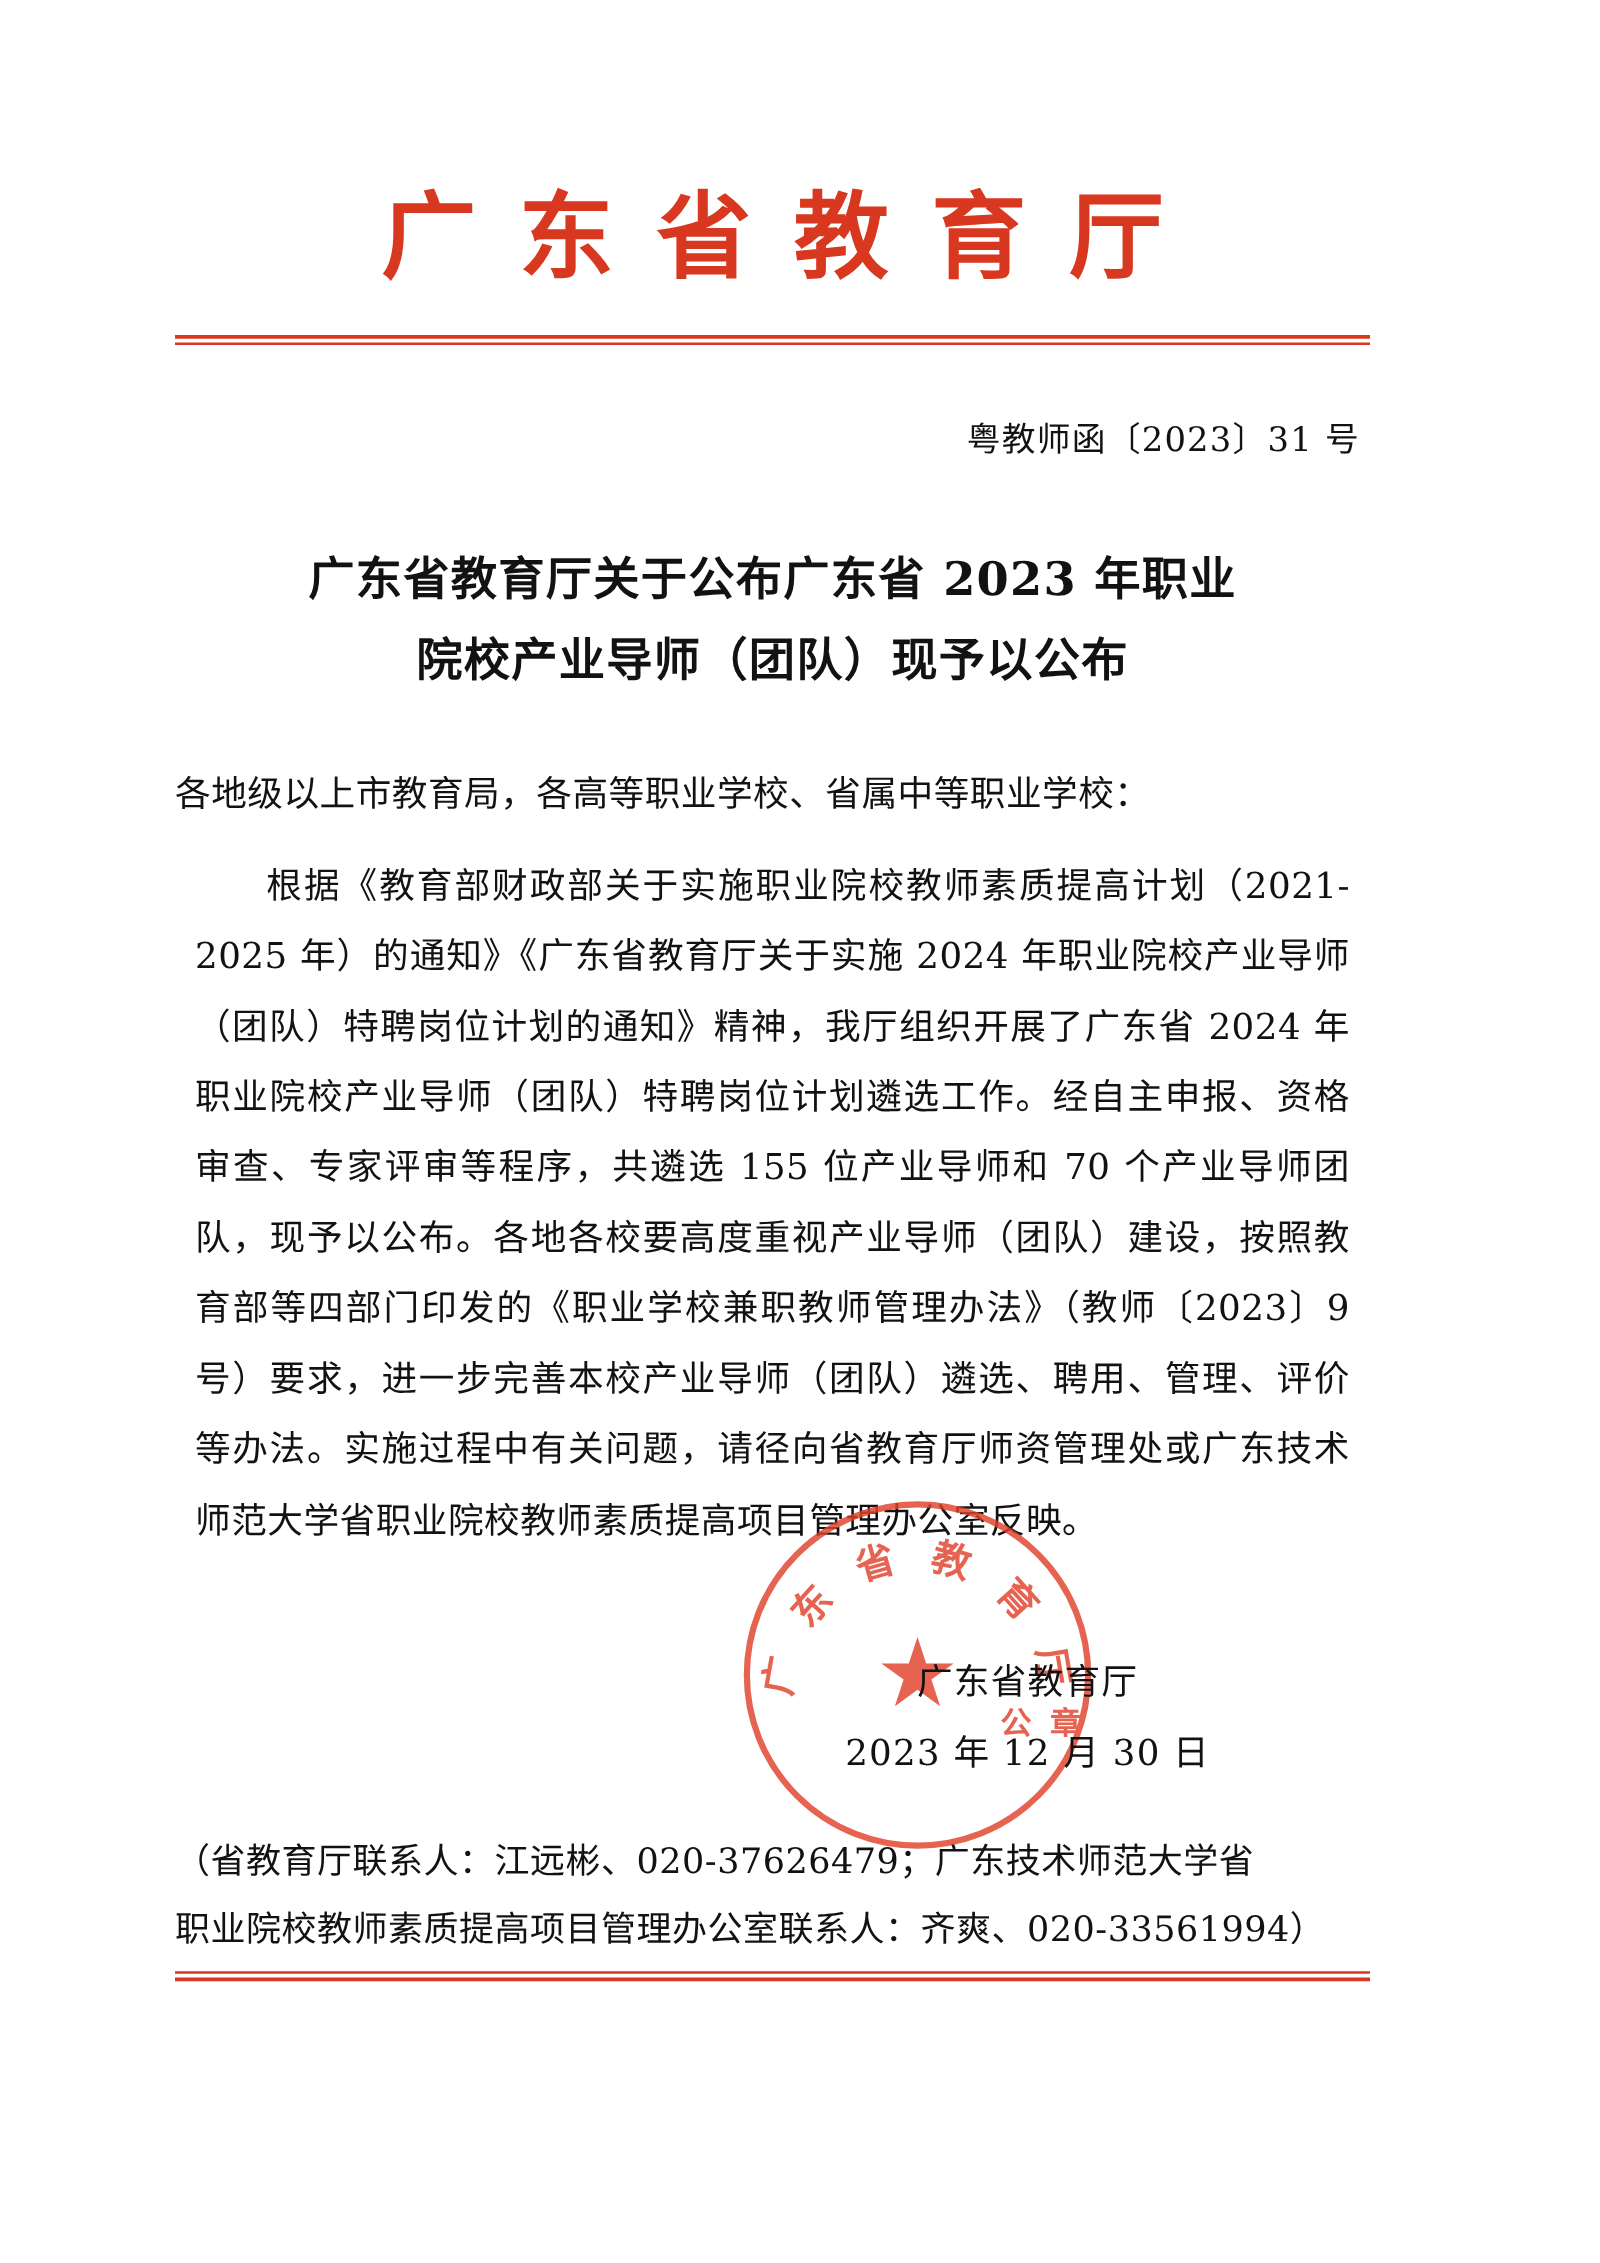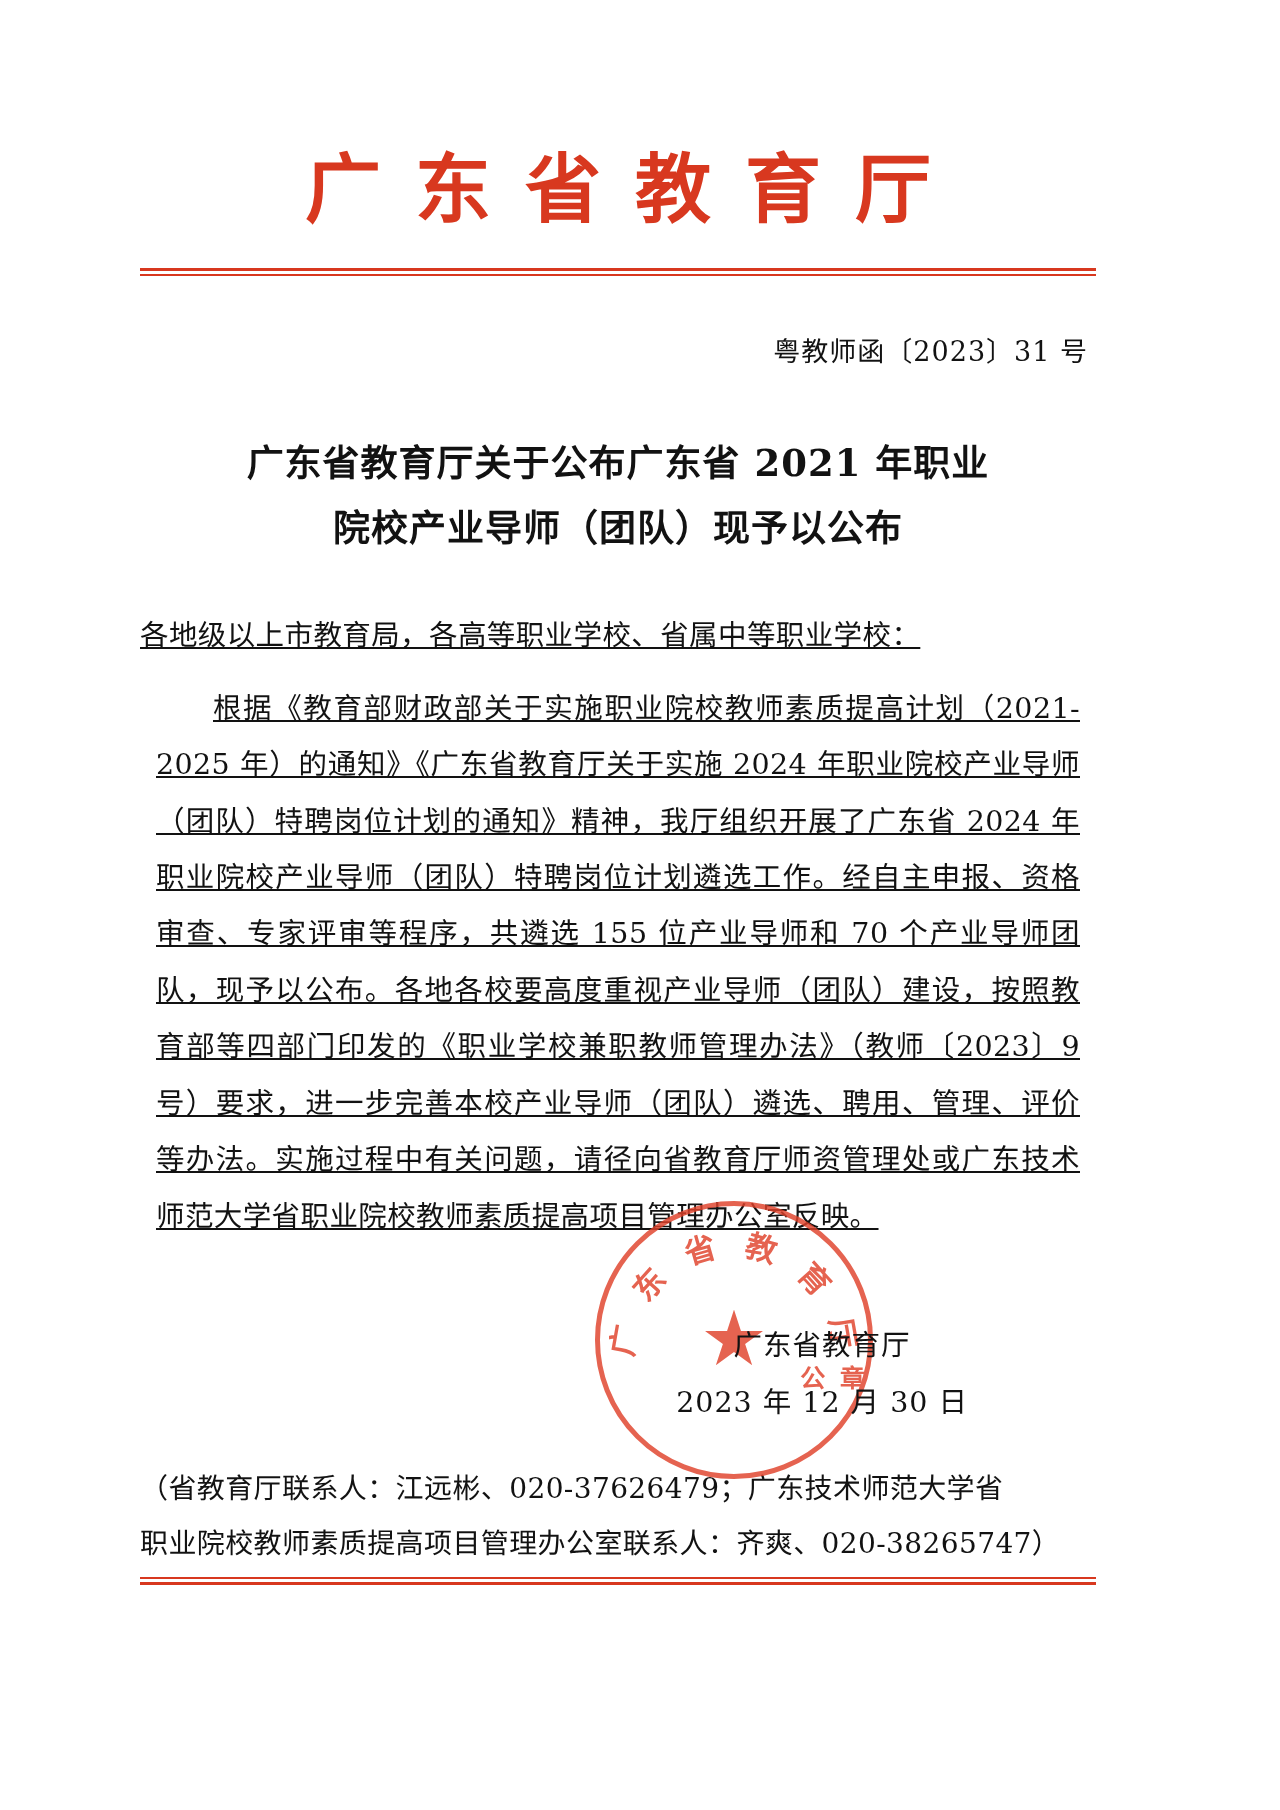--- a/index.html
+++ b/index.html
@@ -81,21 +81,20 @@
   }
 
   
   .doc-body {
     margin-top: 48px;
     font-size: 28.5px;
     line-height: 1.98;
     letter-spacing: 0.4px;
     text-align: justify;
     text-justify: inter-ideograph;
-    text-decoration: underline;
   }
   .salutation {
     margin: 0 0 0 0;
   }
   .para {
     margin: 16px;
     text-indent: 2em;
   }
 
   
@@ -203,21 +202,21 @@
   </div>
 
   <div class="rule-double">
     <div class="r1"></div>
     <div class="r2"></div>
   </div>
 
   <div class="doc-number">粤教师函〔2023〕31 号</div>
 
   <div class="doc-title">
-    <span class="line">广东省教育厅关于公布广东省 2021 年职业</span>
+    <span class="line">广东省教育厅关于公布广东省 2023 年职业</span>
     <span class="line">院校产业导师（团队）现予以公布</span>
   </div>
 
   <div class="doc-body">
     <p class="salutation">各地级以上市教育局，各高等职业学校、省属中等职业学校：</p>
     <p class="para">根据《教育部财政部关于实施职业院校教师素质提高计划（2021-2025 年）的通知》《广东省教育厅关于实施 2024 年职业院校产业导师（团队）特聘岗位计划的通知》精神，我厅组织开展了广东省 2024 年职业院校产业导师（团队）特聘岗位计划遴选工作。经自主申报、资格审查、专家评审等程序，共遴选 155 位产业导师和 70 个产业导师团队，现予以公布。各地各校要高度重视产业导师（团队）建设，按照教育部等四部门印发的《职业学校兼职教师管理办法》（教师〔2023〕9 号）要求，进一步完善本校产业导师（团队）遴选、聘用、管理、评价等办法。实施过程中有关问题，请径向省教育厅师资管理处或广东技术师范大学省职业院校教师素质提高项目管理办公室反映。</p>
   </div>
 
   <div class="signature">
 
@@ -235,21 +234,21 @@
     </div>
 
     <div class="sign-lines">
       <div>广东省教育厅</div>
       <div>2023 年 12 月 30 日</div>
     </div>
   </div>
 
   <div class="contacts">
     <p>（省教育厅联系人：江远彬、020-37626479；广东技术师范大学省</p>
-    <p>职业院校教师素质提高项目管理办公室联系人：齐爽、020-38265747）</p>
+    <p>职业院校教师素质提高项目管理办公室联系人：齐爽、020-33561994）</p>
   </div>
 
   <div class="footer-rule">
     <div class="r1"></div>
     <div class="r2"></div>
   </div>
 
 </div>
 
 </body></html>

